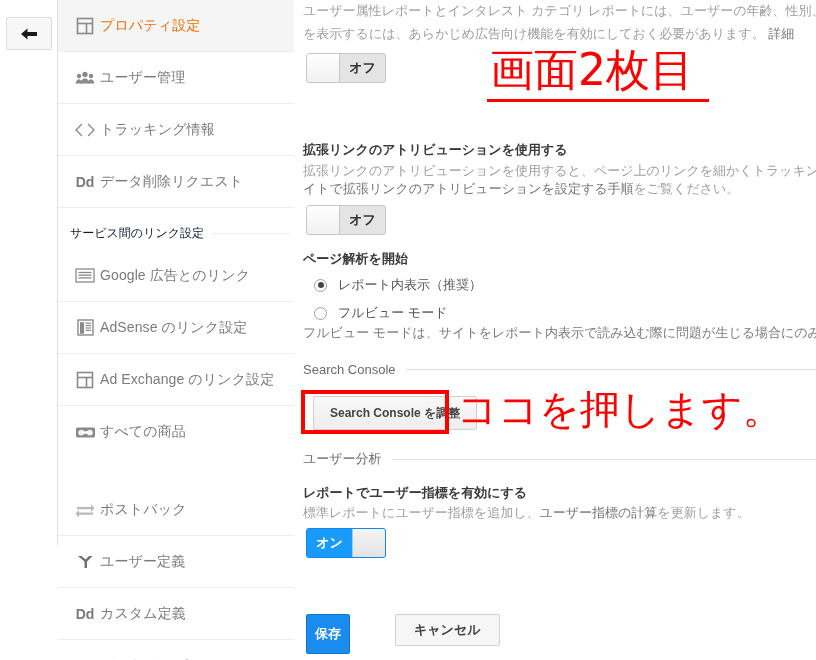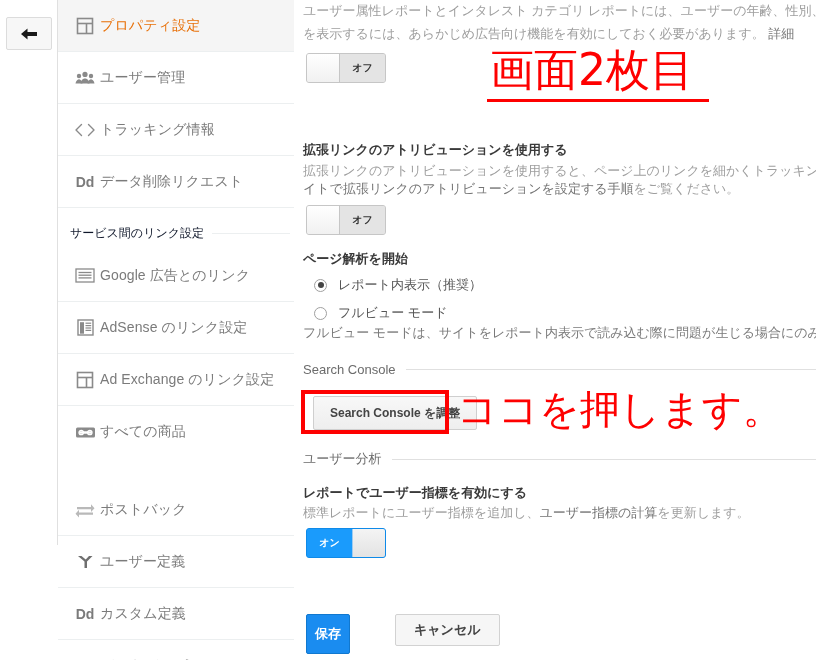--- a/index.html
+++ b/index.html
@@ -170,21 +170,21 @@
   }
   .toggle .knob {
     width: 32px;
     background: linear-gradient(#ffffff,#f1f1f1);
   }
   .toggle .body {
     flex: 1;
     display: flex;
     align-items: center;
     justify-content: center;
-    font-size: 10px;
+    font-size: 13px;
     font-weight: bold;
   }
   .toggle.off { background: #e4e4e4; }
   .toggle.off .knob { border-right: 1px solid #c6c6c6; }
   .toggle.off .body { color: #333; background: #e4e4e4; }
 
   .toggle.on { border-color: #0f8ae8; background: #1a9bfc; }
   .toggle.on .body {
     color: #ffffff;
     background: #1a9bfc;

